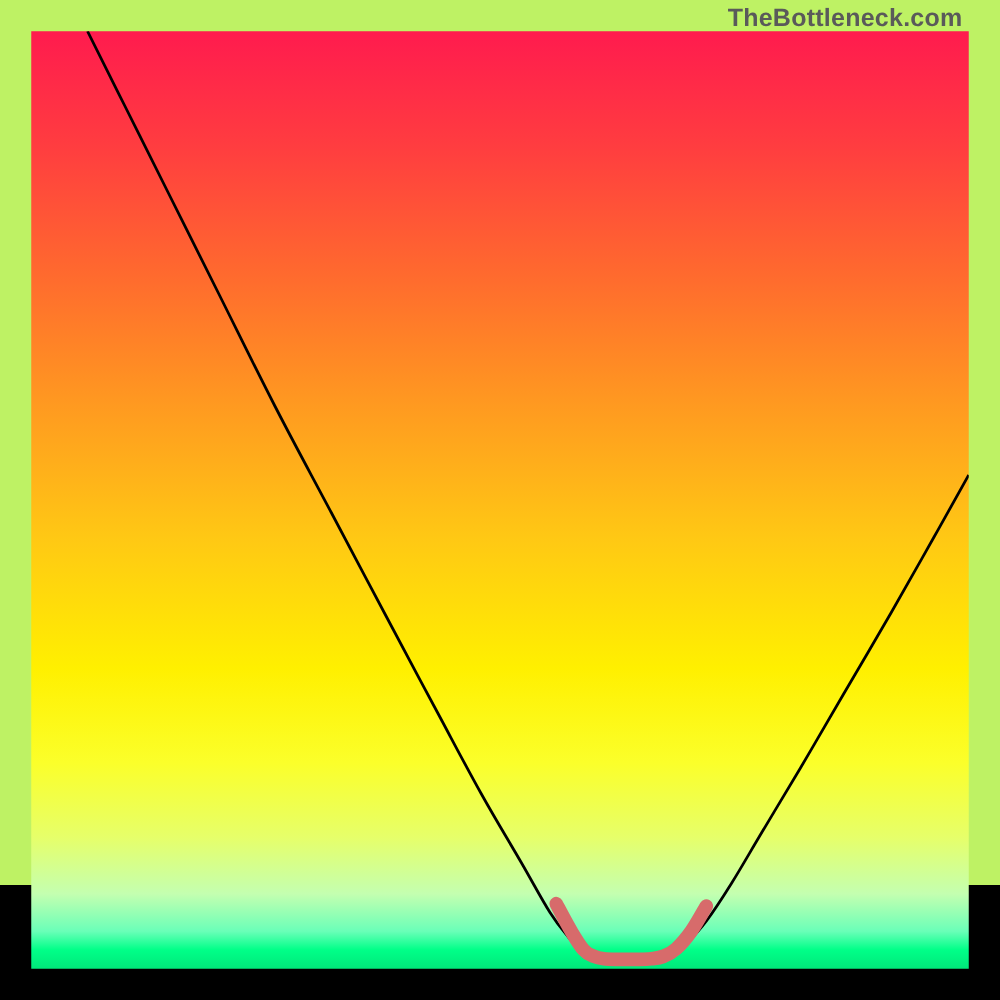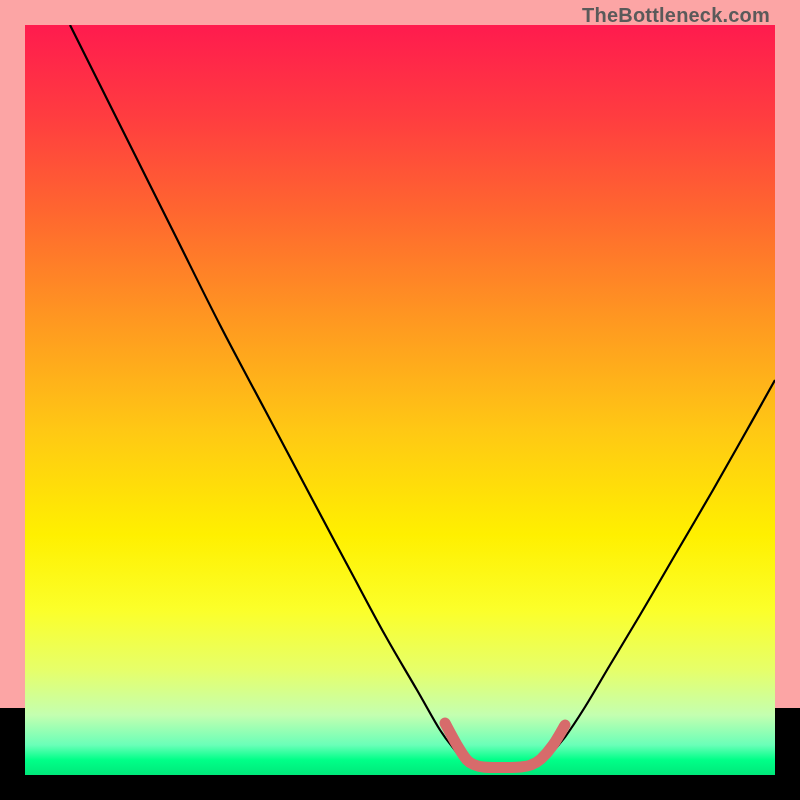--- a/index.html
+++ b/index.html
@@ -8,21 +8,21 @@
     width: 800px;
     height: 800px;
     overflow: hidden;
     background: #000;
     font-family: Arial, Helvetica, sans-serif;
   }
   .frame {
     position: relative;
     width: 800px;
     height: 708px;
-    background: #fca5a5;
+    background: #bef264;
   }
   .plot {
     position: absolute;
     left: 25px;
     top: 25px;
     width: 750px;
     height: 750px;
     background: linear-gradient(
       to bottom,
       #ff1b4e 0%,

